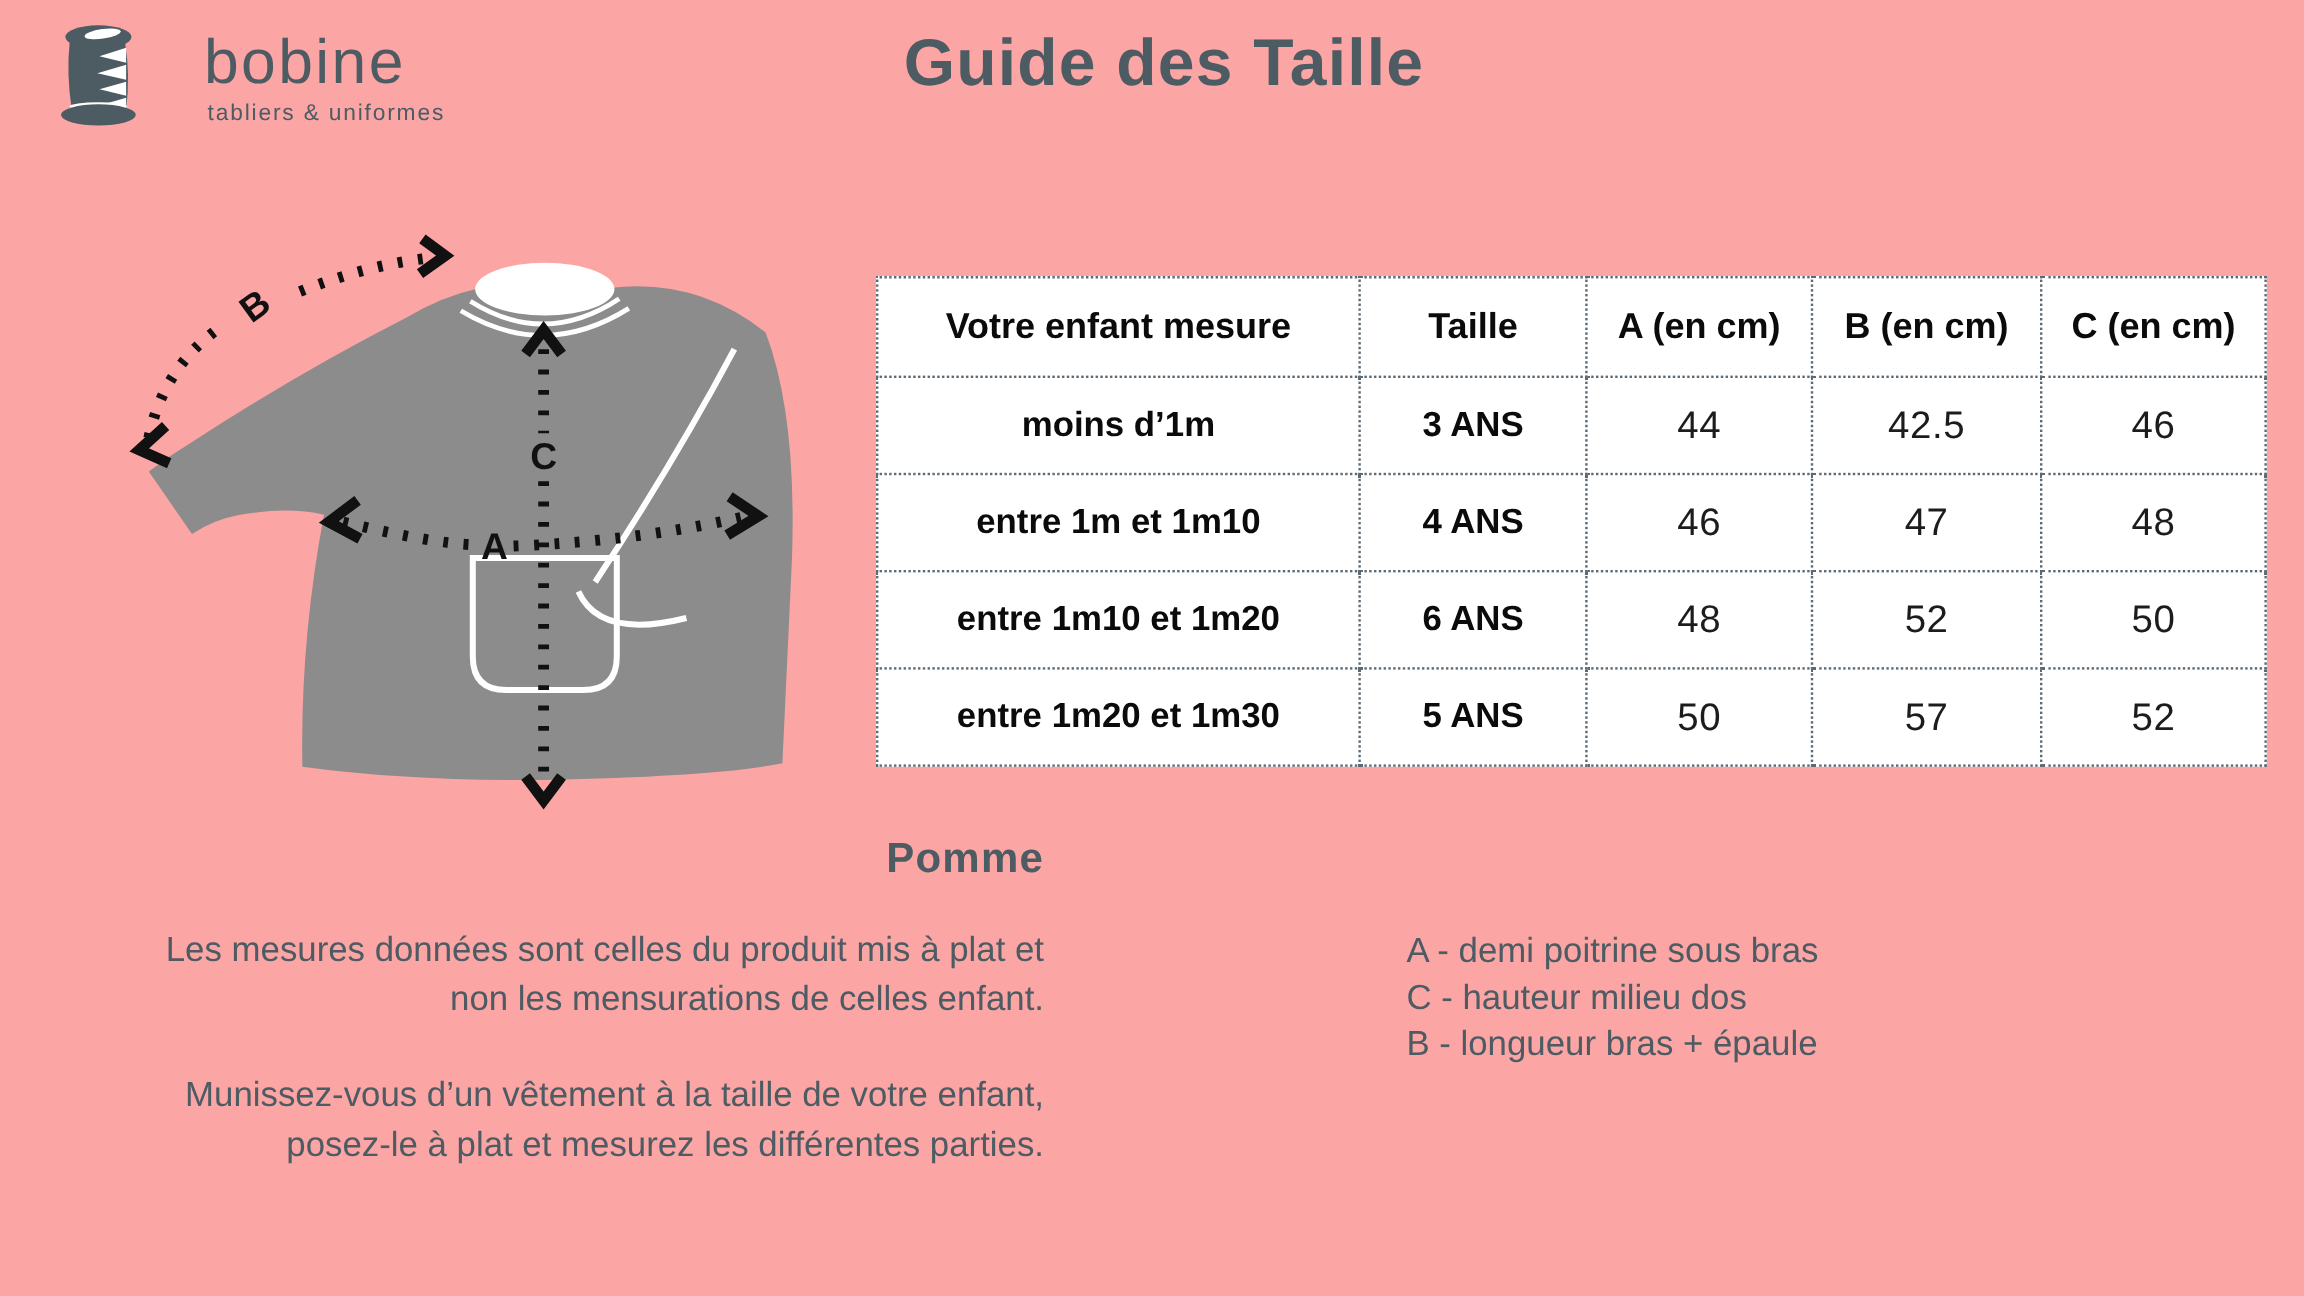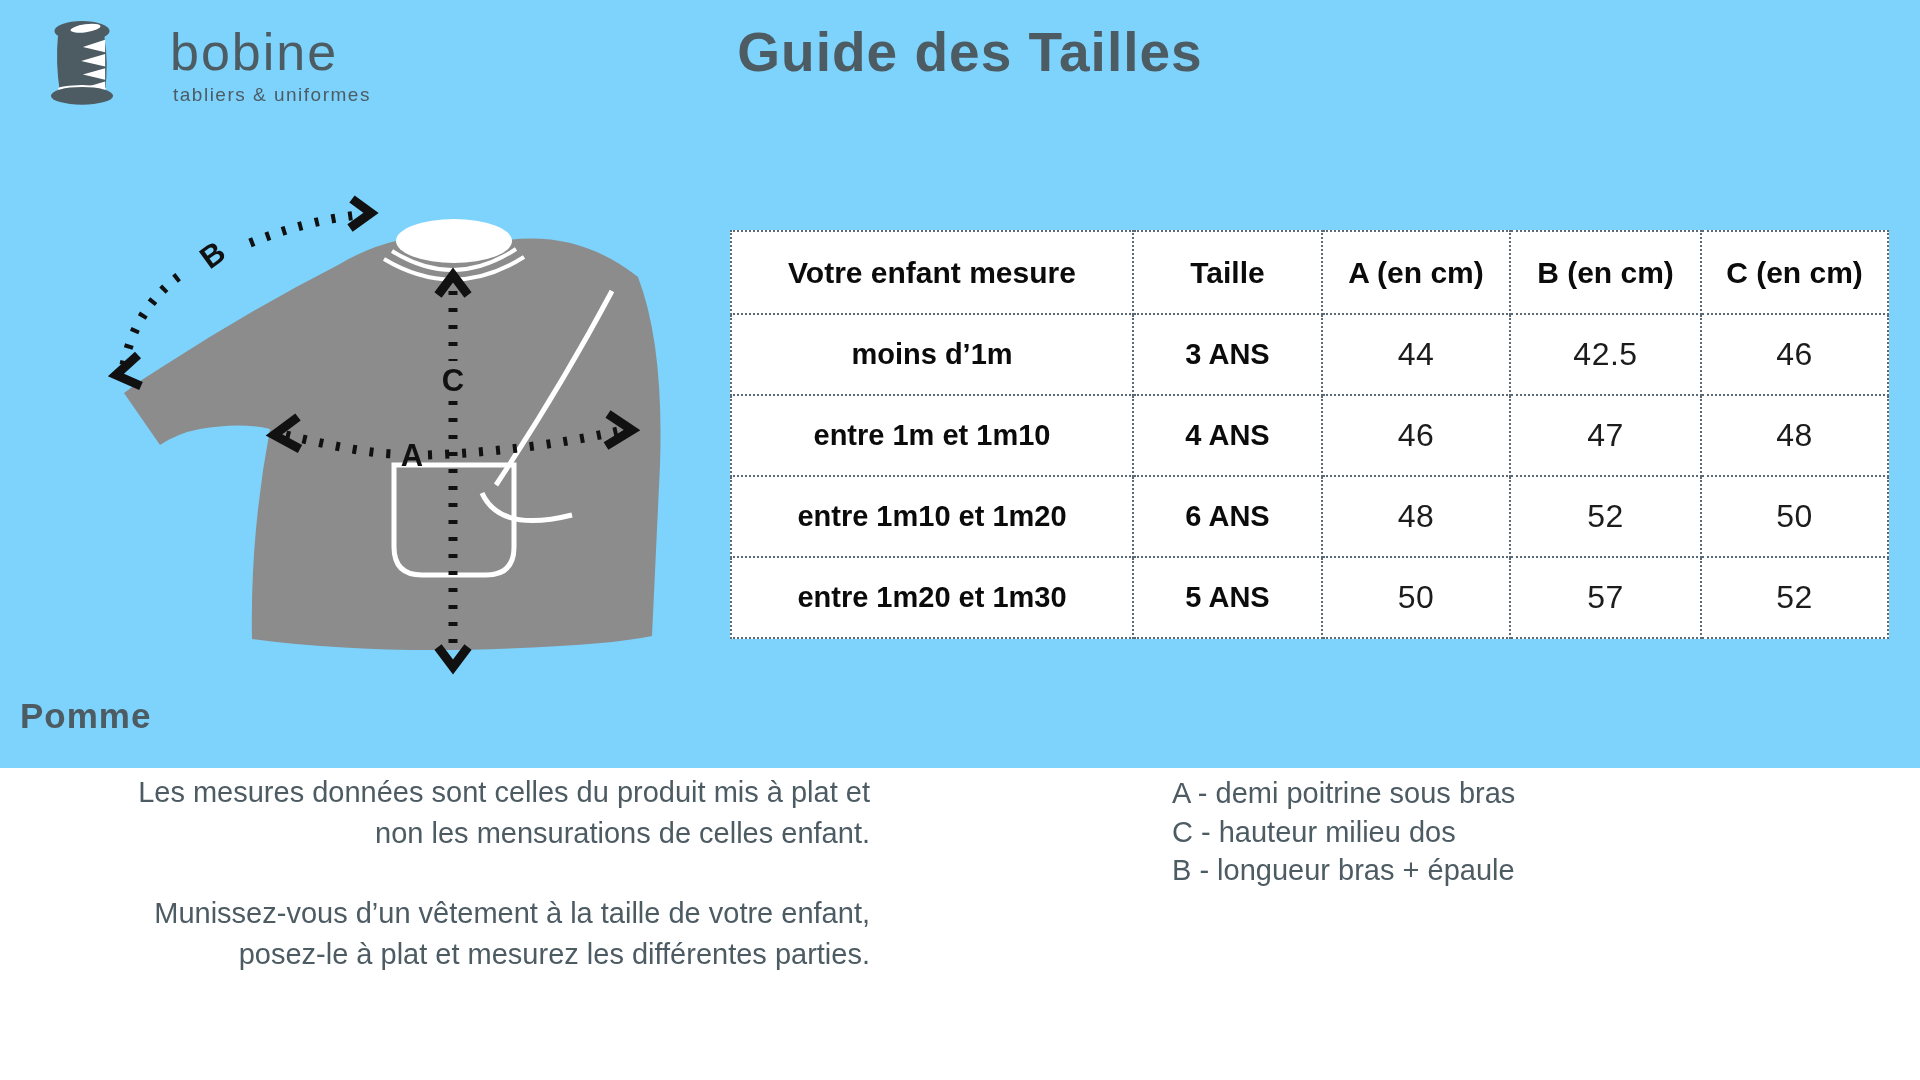--- a/index.html
+++ b/index.html
@@ -4,21 +4,21 @@
 <style>
   :root{
     --accent:#4d5b63;
     --garment:#8c8c8c;
     --table_border:#5b6a74;
     --text_dark:#111111;
   }
   *{margin:0;padding:0;box-sizing:border-box;}
   html,body{width:1920px;height:1080px;background:#fff;overflow:hidden;}
   body{font-family:"Liberation Sans",sans-serif;color:var(--text_dark);}
-  #page{position:relative;width:1920px;height:768px;background:#7dd3fc;padding-left:36px;}
+  #page{position:relative;width:1920px;height:1080px;background:#fca5a5;padding-left:36px;}
 
   
   .logo{position:absolute;left:42px;top:14px;width:420px;height:100px;}
   .logo svg{position:absolute;left:0;top:2px;}
   .brand-name{position:absolute;left:128px;top:8px;font-size:52px;font-weight:500;
     color:var(--accent);letter-spacing:2px;}
   .brand-tagline{position:absolute;left:131px;top:70px;font-size:19px;font-weight:400;
     color:var(--accent);letter-spacing:1.5px;}
 
   
@@ -35,21 +35,21 @@
   .size-table th,.size-table td{border:2px dotted var(--table_border);
     text-align:center;vertical-align:middle;overflow:hidden;}
   .size-table th{height:83px;font-size:30px;font-weight:700;color:#0b0b0b;}
   .size-table td{height:81px;}
   .cell-strong{font-size:29px;font-weight:700;color:#0b0b0b;}
   .cell-num{font-size:32px;font-weight:400;color:#1c1c1c;letter-spacing:0.5px;}
   .col-mesure{width:402px;} .col-taille{width:189px;} .col-a{width:188px;}
   .col-b{width:191px;} .col-c{width:187px;}
 
   
-  .product-name{position:absolute;left:20px;top:696px;width:850px;text-align:left;
+  .product-name{position:absolute;left:20px;top:696px;width:850px;text-align:right;
     font-size:35px;font-weight:700;color:var(--accent);letter-spacing:1px;}
   .note{position:absolute;left:20px;width:850px;text-align:right;
     font-size:29px;font-weight:400;color:var(--accent);line-height:41px;}
   .note-1{top:772px;}
   .note-2{top:893px;}
 
   
   .legend{position:absolute;left:1172px;top:774px;font-size:29px;font-weight:400;
     color:var(--accent);line-height:38.5px;white-space:nowrap;}
 </style>
@@ -67,21 +67,21 @@
       <path d="M71,41 L44,49 L71,55 Z" fill="#ffffff"></path>
       <path d="M71,57 L46,64 L71,70 Z" fill="#ffffff"></path>
       <path d="M71,72 L50,78 L71,83 Z" fill="#ffffff"></path>
       <ellipse cx="45" cy="80" rx="27" ry="4" fill="#ffffff"></ellipse>
       <ellipse cx="45" cy="88" rx="35" ry="10" fill="#4d5b63"></ellipse>
     </svg>
     <div class="brand-name">bobine</div>
     <div class="brand-tagline">tabliers &amp; uniformes</div>
   </div>
 
-  <div class="title">Guide des Tailles</div>
+  <div class="title">Guide des Taille</div>
 
   <svg class="diagram" viewBox="0 0 580 500">
 
     <path d="M300,45 Q268,52 238,70 Q150,115 62,172 Q42,184 24,198
          L60,250 Q78,238 100,234 Q140,227 170,234
          Q150,340 152,444 Q240,456 353,455 Q500,452 552,441
          L560,270 Q564,150 538,82 Q480,36 408,45 Q353,60 300,45 Z" fill="#8c8c8c"></path>
 
     <ellipse cx="354" cy="46" rx="58" ry="22" fill="#ffffff"></ellipse>
     <path d="M292,56 Q354,95 416,54" stroke="#ffffff" stroke-width="4" fill="none"></path>

